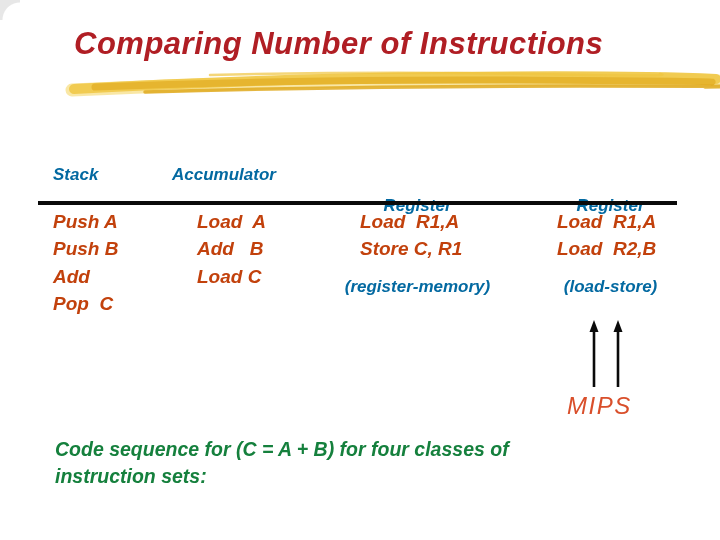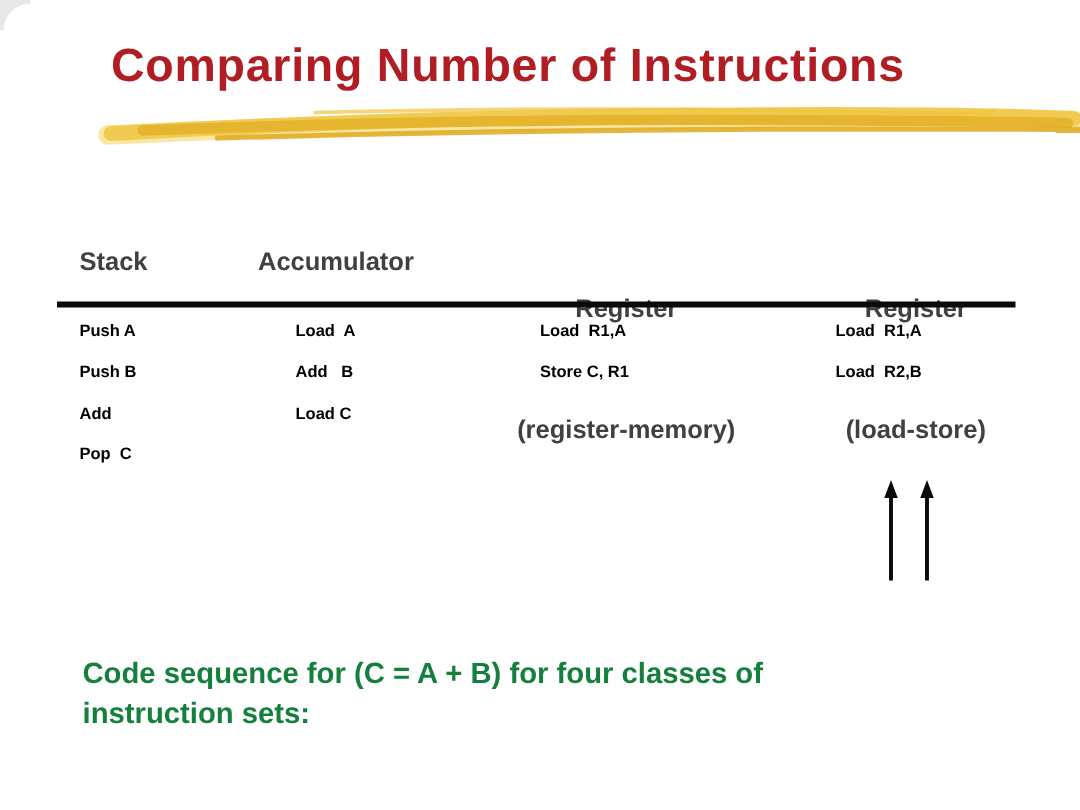--- a/index.html
+++ b/index.html
@@ -2,55 +2,55 @@
 <html><head>
 <meta charset="utf-8">
 <style>
   html, body {
     margin: 0; padding: 0;
     width: 720px; height: 540px;
     background: #ffffff;
     overflow: hidden;
     font-family: "Liberation Sans", sans-serif;
   }
-  .slide { position: relative; width: 720px; height: 540px; background: #fff; }
+  .slide { position: relative; width: 720px; height: 540px; background: #fff; font-style: italic; }
 
   .corner-tl {
     position: absolute; top: 0; left: 0; width: 20px; height: 20px;
     background: radial-gradient(circle at 20px 20px, #ffffff 17px, #e7e7e7 18px);
   }
 
   .title {
     position: absolute; left: 74px; top: 26px;
     font-size: 31px; font-weight: bold; letter-spacing: 0.5px;
     color: #B01E24; white-space: nowrap;
   }
 
   .brush { position: absolute; left: 60px; top: 62px; width: 660px; height: 40px; }
 
-  .hdr { position: absolute; font-weight: bold; font-size: 17px; color: #404040; white-space: pre; }
+  .hdr { position: absolute; font-weight: bold; font-size: 17px; color: #0369a1; white-space: pre; }
   .hdr-stack { left: 53px; top: 165px; }
   .hdr-accumulator { left: 172px; top: 165px; }
   .hdr-2line { text-align: center; line-height: 27px; top: 138px; }
   .hdr-regmem { left: 330px; width: 175px; }
   .hdr-loadstore { left: 543px; width: 135px; }
 
   .rule {
     position: absolute; left: 38px; top: 201px;
     width: 639px; height: 4px; background: #0a0a0a;
   }
 
   .col { position: absolute; top: 208px; }
   .col-stack { left: 53px; }
   .col-accumulator { left: 197px; }
   .col-regmem { left: 360px; }
   .col-loadstore { left: 557px; }
   .cell {
     display: block; height: 27.3px; line-height: 27.3px;
-    font-size: 11px; font-weight: bold; color: #000000;
+    font-size: 19px; font-weight: bold; color: #c2410c;
     white-space: pre;
   }
 
   .arrows { position: absolute; left: 583px; top: 318px; width: 48px; height: 72px; }
 
   .mips {
     position: absolute; left: 567px; top: 392px;
     font-size: 24px; letter-spacing: 1.5px;
     color: #D94F2B; white-space: nowrap;
   }
@@ -120,17 +120,18 @@
 
   <svg class="arrows" viewBox="0 0 48 72">
     <g stroke="#0a0a0a" fill="#0a0a0a">
       <line x1="11" y1="69" x2="11" y2="11" stroke-width="2.6"></line>
       <polygon points="11,2 6.5,14 15.5,14" stroke-width="0"></polygon>
       <line x1="35" y1="69" x2="35" y2="11" stroke-width="2.6"></line>
       <polygon points="35,2 30.5,14 39.5,14" stroke-width="0"></polygon>
     </g>
   </svg>
 
+  <div class="mips">MIPS</div>
 
   <div class="caption">Code sequence for (C = A + B) for four classes of
 instruction sets:</div>
 
 </div>
 
 </body></html>

